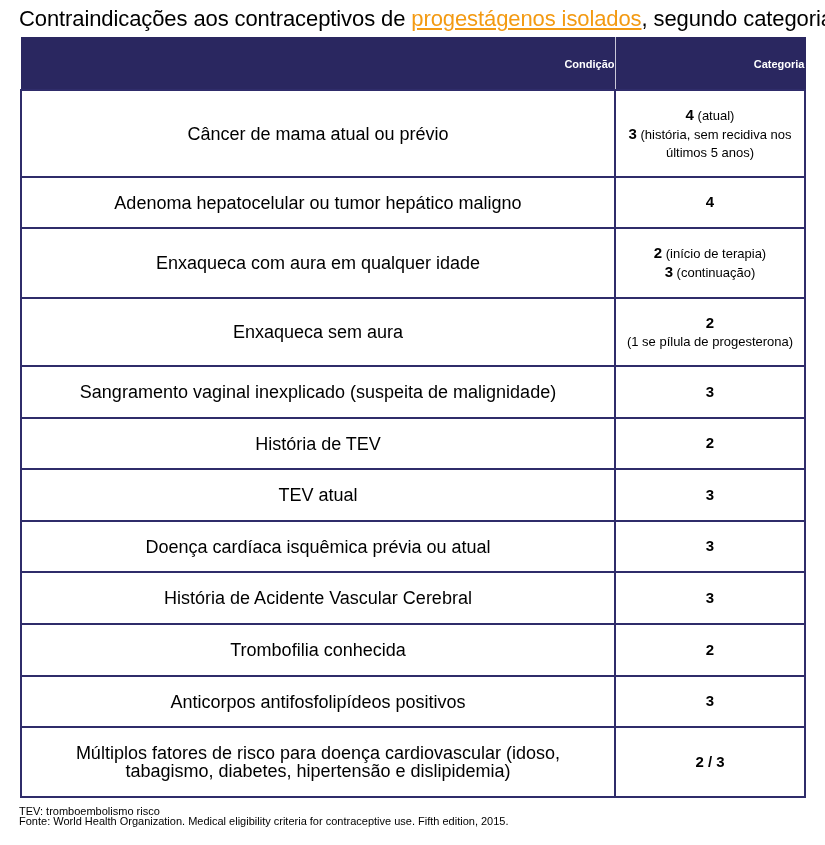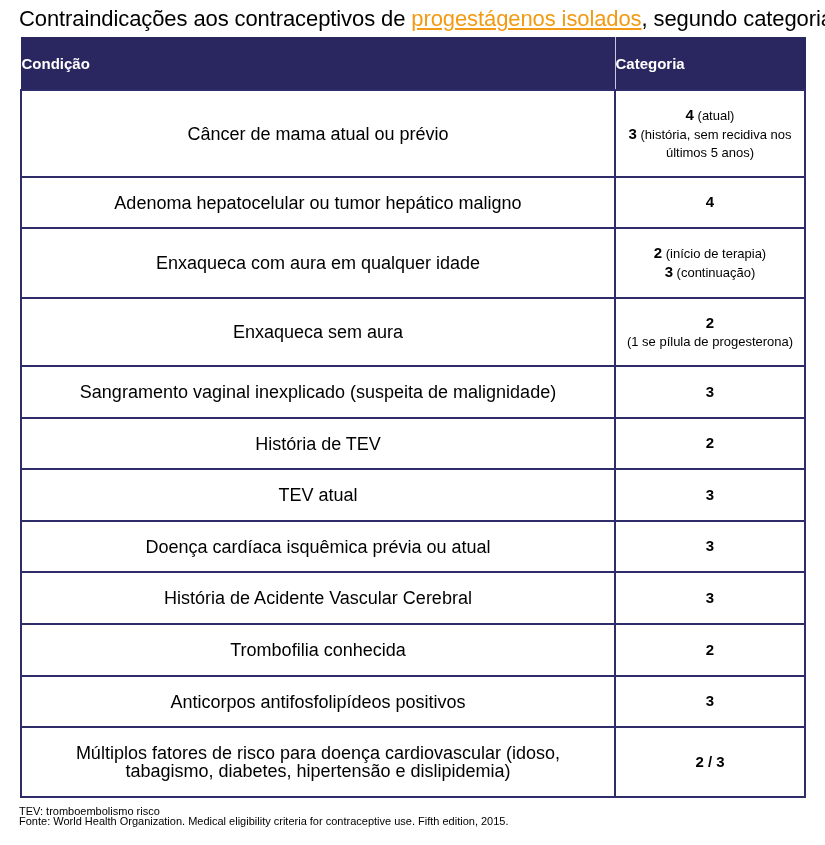--- a/index.html
+++ b/index.html
@@ -2,21 +2,21 @@
 <html><head>
 <meta charset="utf-8">
 <style>
   html, body { margin: 0; padding: 0; background: #ffffff; }
   body { width: 825px; height: 845px; position: relative; font-family: "Liberation Sans", sans-serif; color: #000; }
   .title { position: absolute; left: 19px; top: 6px; font-size: 22px; font-weight: normal; white-space: nowrap; letter-spacing: -0.1px; }
   .title .hl { color: #f39a12; text-decoration: underline; }
   table { position: absolute; left: 20px; top: 37px; width: 784px; border-collapse: collapse; table-layout: fixed; }
   col.c1 { width: 594px; }
   col.c2 { width: 190px; }
-  th { background: #2a2760; color: #fff; font-size: 15px; font-weight: bold; height: 51px; padding: 0; text-align: left; border: 1px solid #2a2760; border-left: 1px solid #c9c8d8; border-right: 1px solid #c9c8d8; }
+  th { background: #2a2760; color: #fff; font-size: 11px; font-weight: bold; height: 51px; padding: 0; text-align: right; border: 1px solid #2a2760; border-left: 1px solid #c9c8d8; border-right: 1px solid #c9c8d8; }
   th:first-child { border-left: 1px solid #2a2760; }
   th:last-child { border-right: 1px solid #2a2760; }
   td { border: 2px solid #2f2c6a; text-align: center; font-size: 18px; padding: 0 8px; line-height: 18px; }
   td.cat { font-size: 13px; }
   td.cat b { font-size: 15px; }
   .foot { position: absolute; left: 19px; font-size: 11px; white-space: nowrap; }
 </style>
 </head>
 <body>
 

